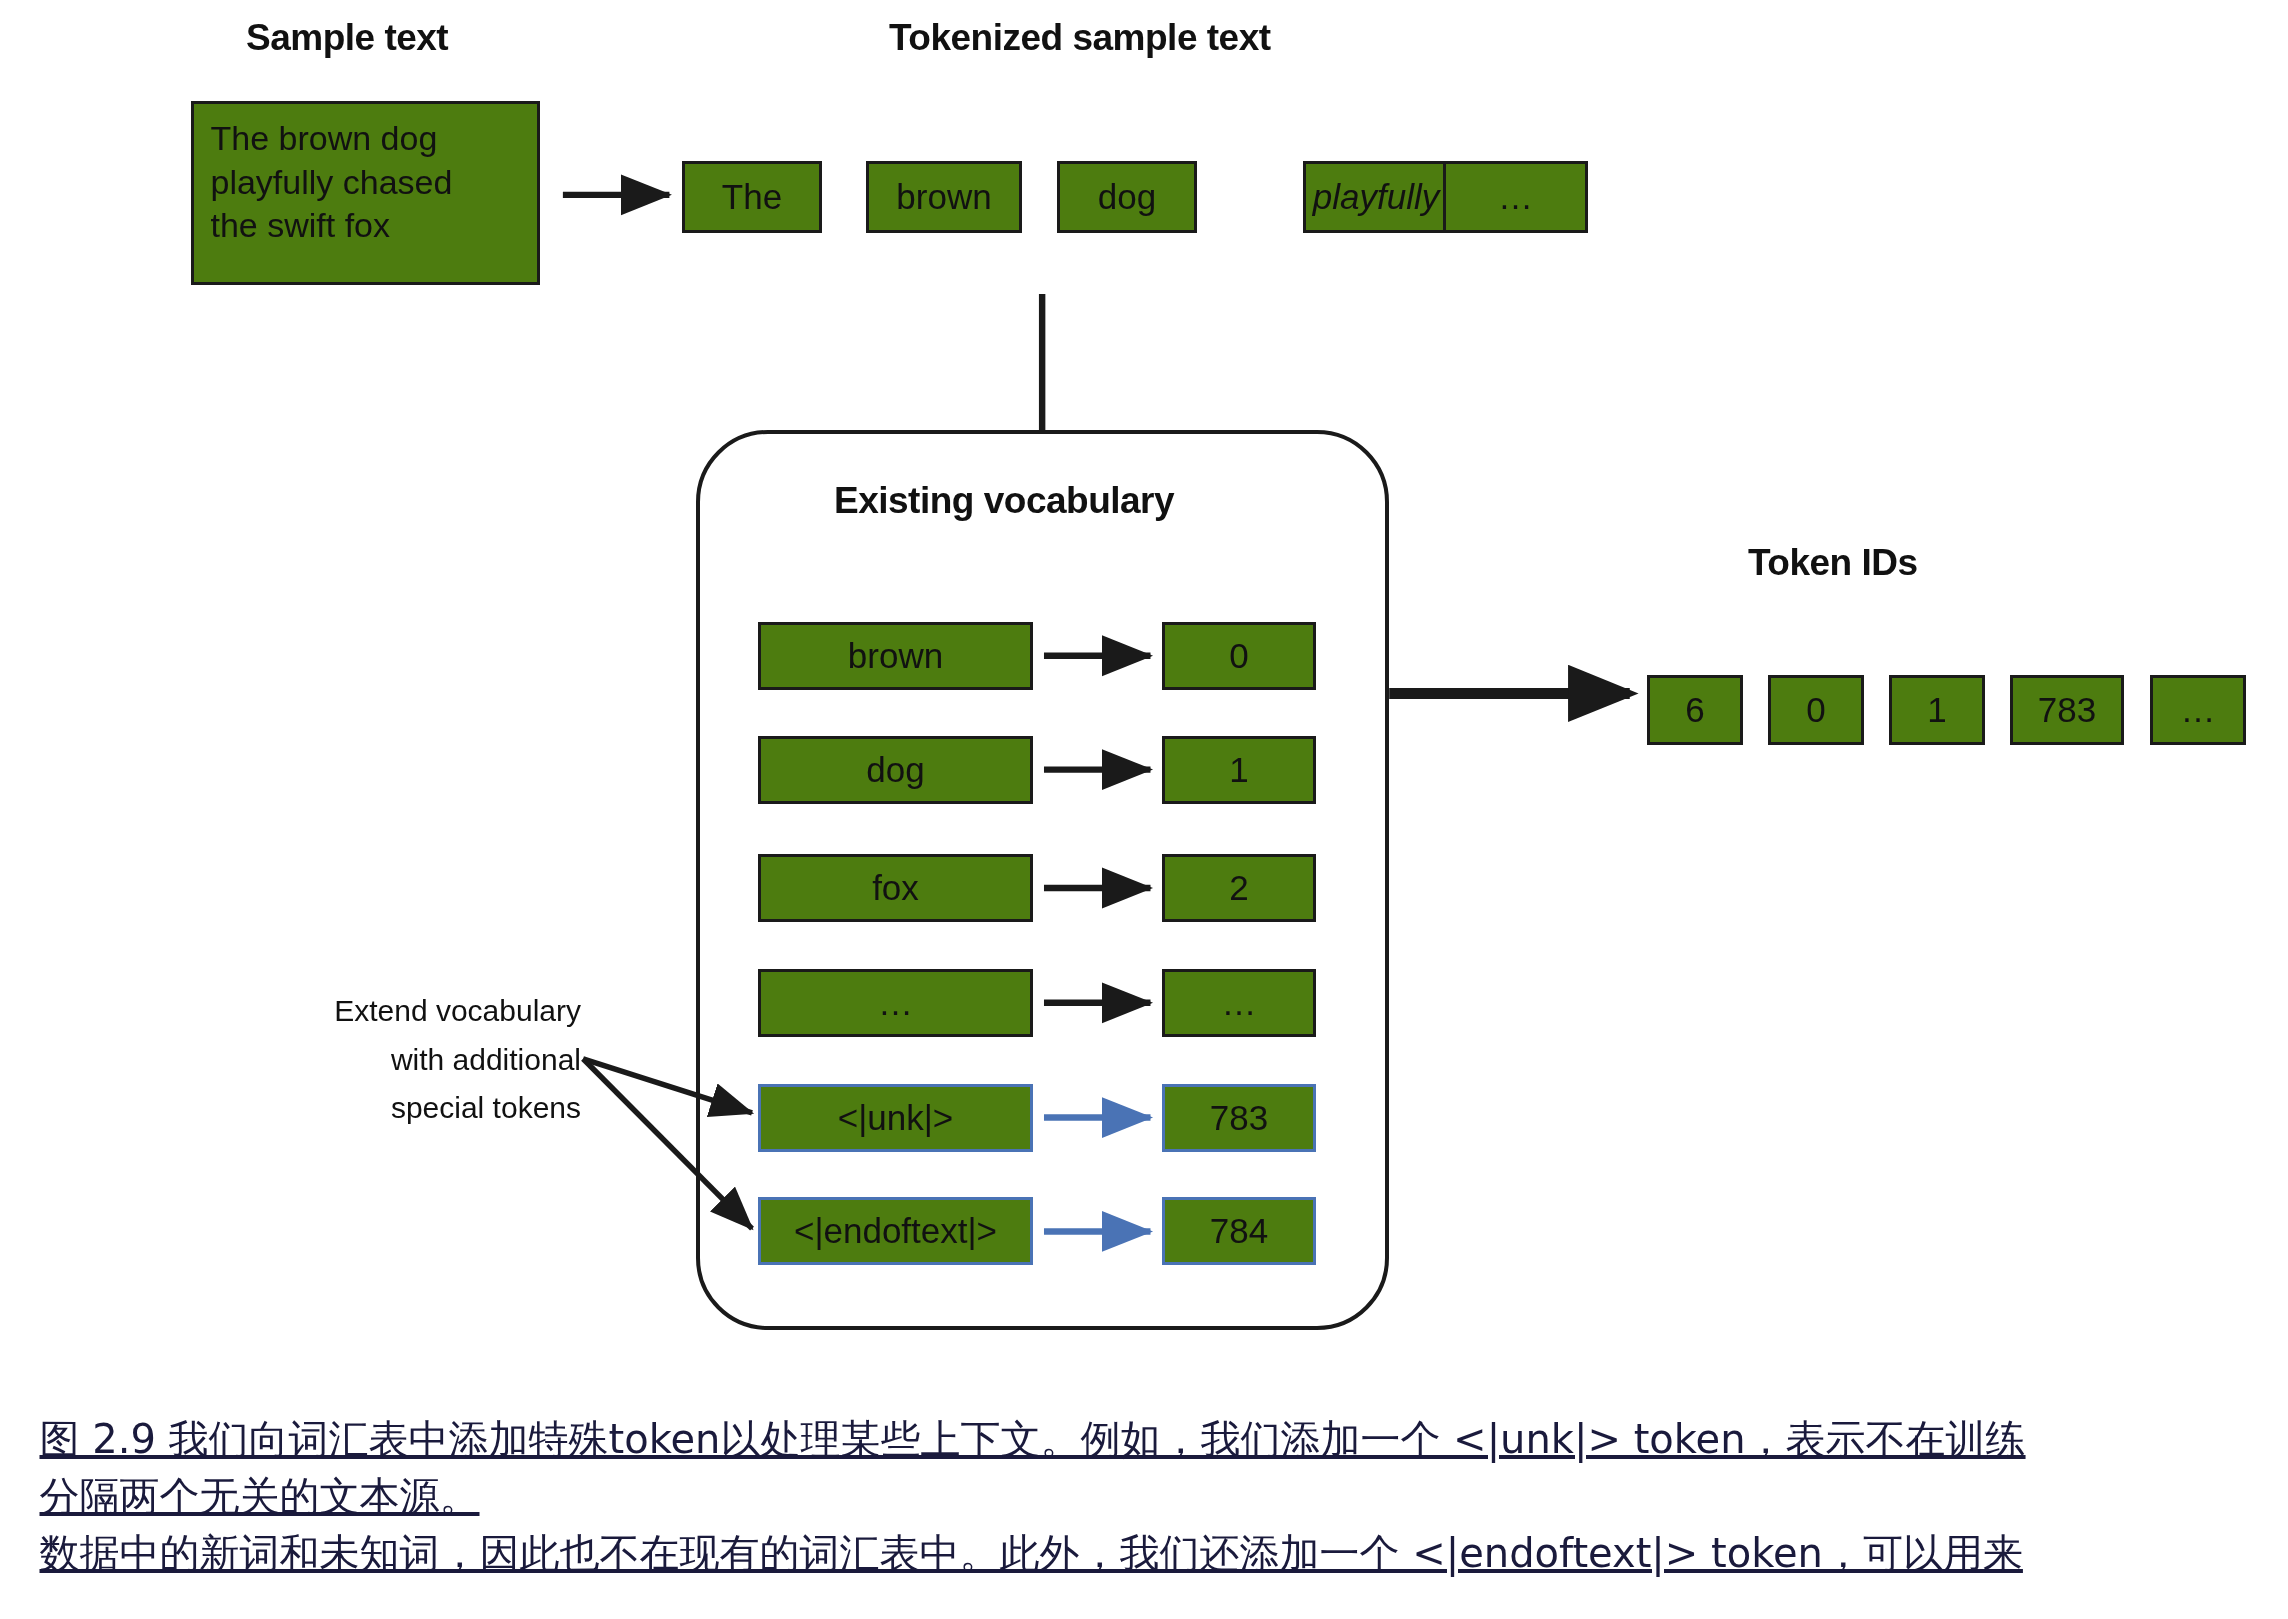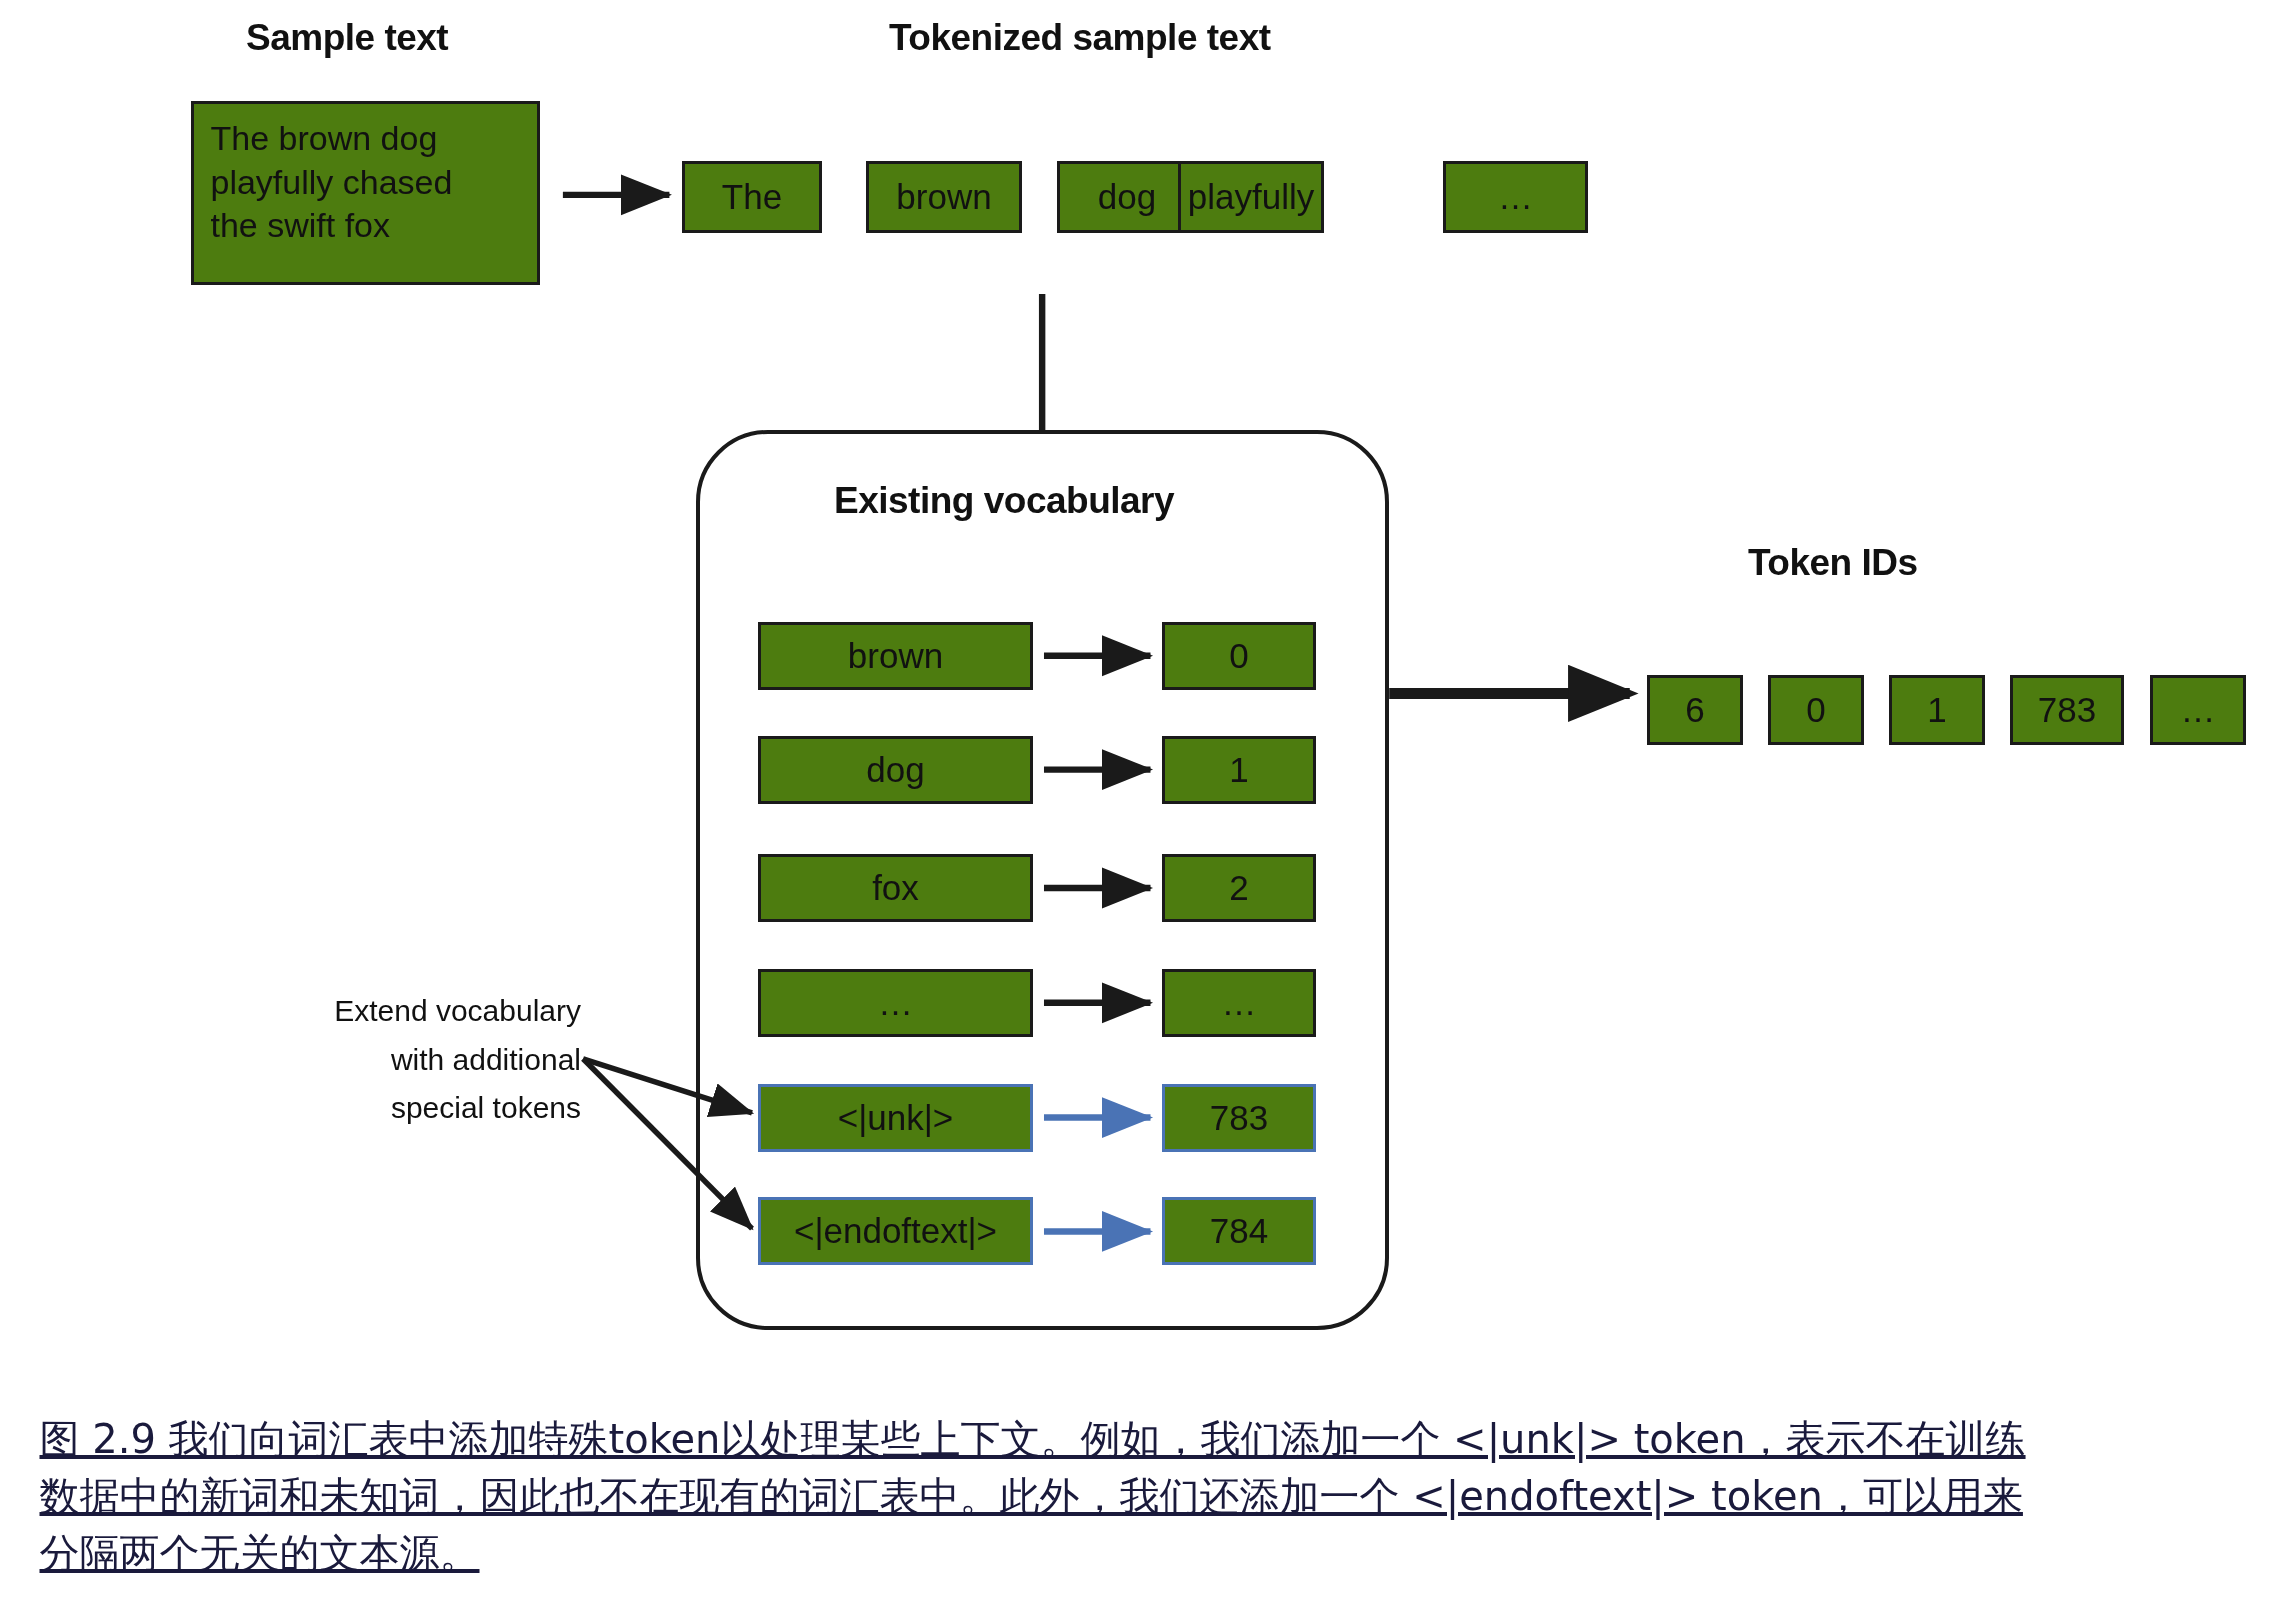--- a/index.html
+++ b/index.html
@@ -148,21 +148,21 @@
 
   <div class="abs box left-text" id="sample-text-box">
     <div>The brown dog</div>
     <div>playfully chased</div>
     <div>the swift fox</div>
   </div>
 
   <div class="abs box token-box" style="left:670px; width:140px;">The</div>
   <div class="abs box token-box" style="left:854px; width:156px;">brown</div>
   <div class="abs box token-box" style="left:1045px; width:140px;">dog</div>
-  <div class="abs box token-box" style="left:1166px; width:146px;">playfully</div>
+  <div class="abs box token-box" style="left:1291px; width:146px;font-style:italic;">playfully</div>
   <div class="abs box token-box" style="left:1431px; width:145px;">…</div>
 
   <div class="abs" id="vocab-container"></div>
 
   <div class="abs heading" style="left:822px; top:480px;">Existing vocabulary</div>
 
   <div class="abs box vocab-word-box" style="left:746px; top:622px;">brown</div>
   <div class="abs box vocab-id-box" style="left:1150px; top:622px;">0</div>
 
   <div class="abs box vocab-word-box" style="left:746px; top:736px;">dog</div>
@@ -218,18 +218,18 @@
     <line x1="1124" y1="1341" x2="1240" y2="1341" stroke="#4a73b5" stroke-width="7" marker-end="url(#ah-blue)"></line>
 
     <line x1="1500" y1="755" x2="1762" y2="755" stroke="#1a1a1a" stroke-width="12" marker-end="url(#ah-black-thick)"></line>
 
     <line x1="622" y1="1153" x2="806" y2="1212" stroke="#1a1a1a" stroke-width="6" marker-end="url(#ah-black)"></line>
     <line x1="622" y1="1153" x2="806" y2="1338" stroke="#1a1a1a" stroke-width="6" marker-end="url(#ah-black)"></line>
   </svg>
 
   <div class="abs" id="caption">
     <div>图 2.9 我们向词汇表中添加特殊token以处理某些上下文。例如，我们添加一个 &lt;|unk|&gt; token，表示不在训练</div>
+    <div>分隔两个无关的文本源。</div>
     <div>数据中的新词和未知词，因此也不在现有的词汇表中。此外，我们还添加一个 &lt;|endoftext|&gt; token，可以用来</div>
-    <div>分隔两个无关的文本源。</div>
   </div>
 
 </div>
 
 
 </body></html>

